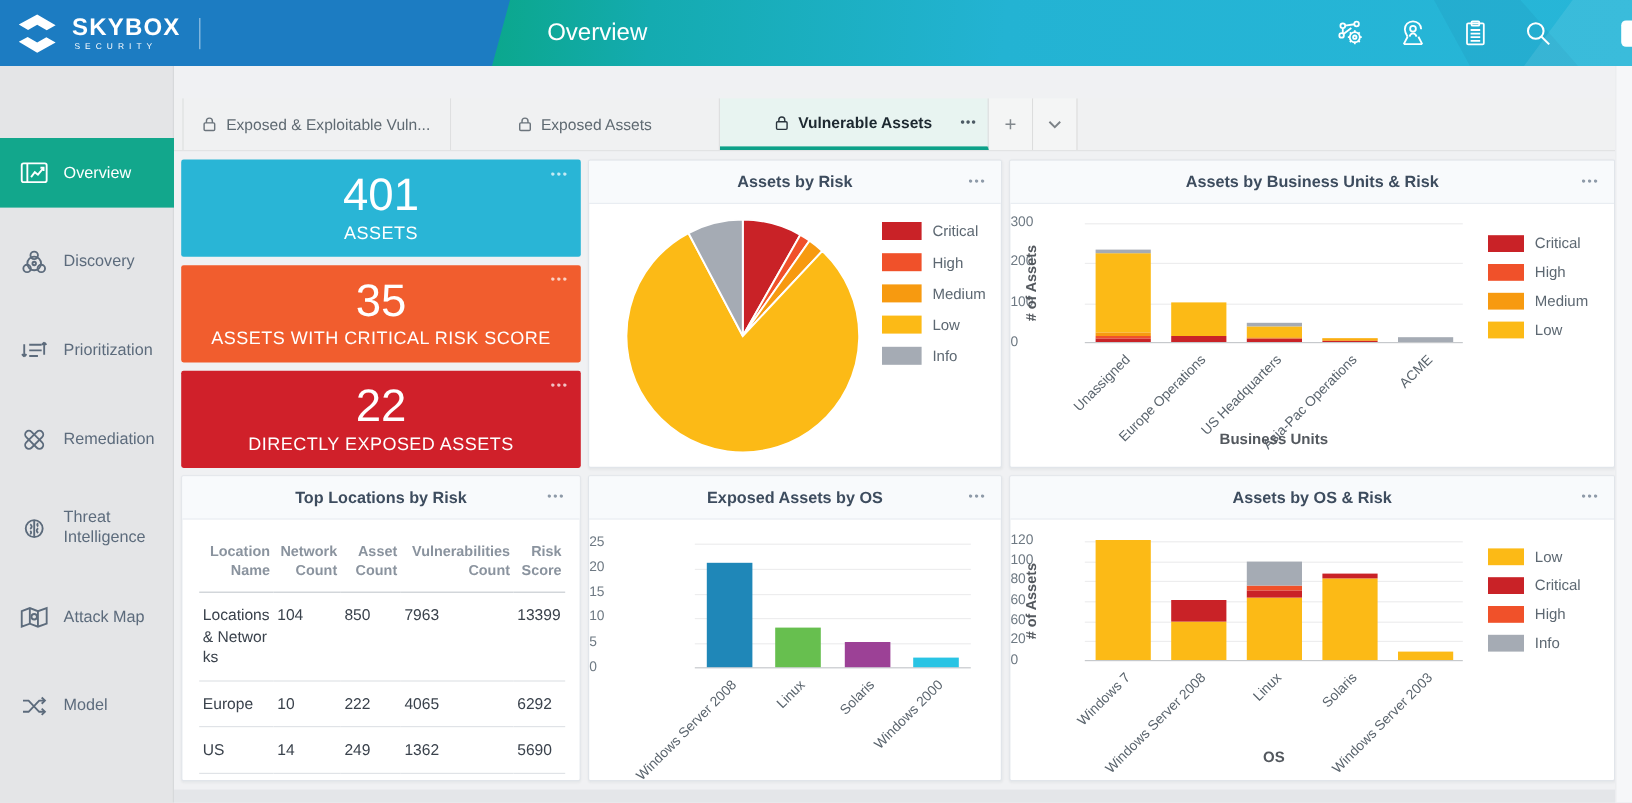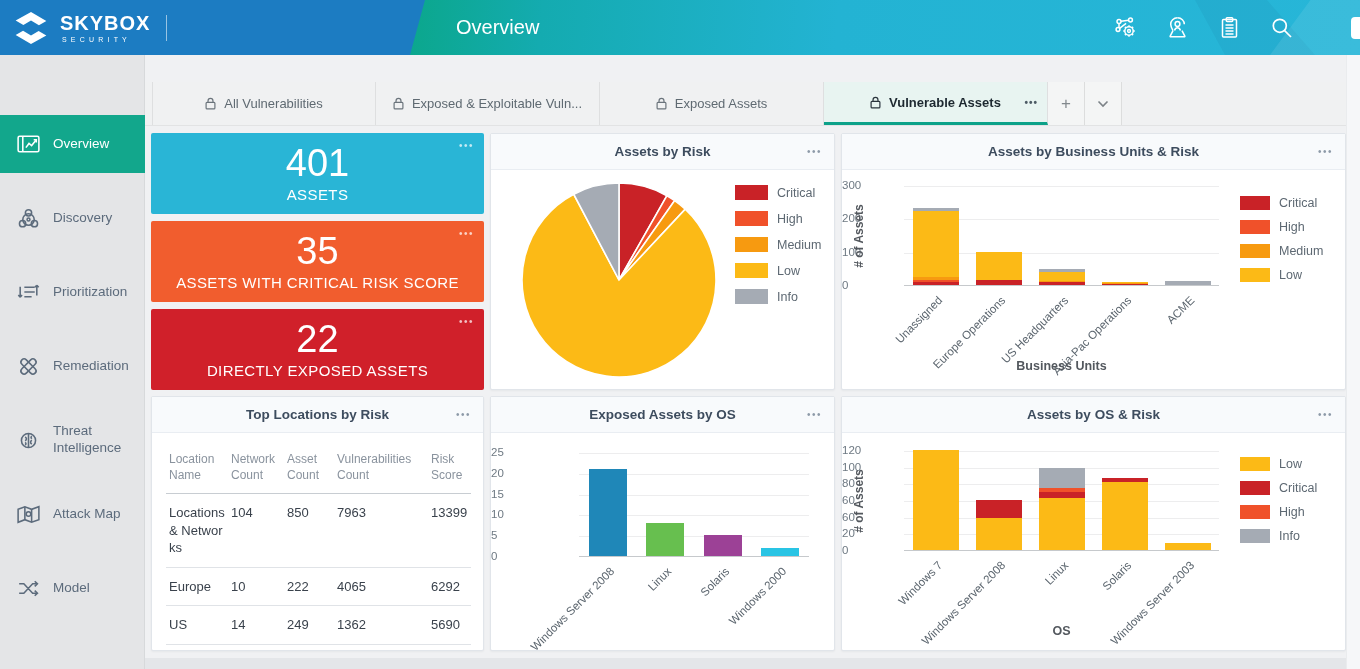--- a/index.html
+++ b/index.html
@@ -71,21 +71,21 @@
   .sw{width:30px;height:14px}
   .llab{font-size:12.5px;color:#5d6872}
 
   .pie-host{position:absolute;inset:0;display:flex}
   .pie-host svg{margin:9px 0 0 27px}
   .pie-legend{margin:15px 0 0 15px;display:flex;flex-direction:column;gap:11px}
   .pie-legend .sw{width:33px;height:15px}
 
   .table-host{position:absolute;inset:0;padding:10px 14px 0}
   .loc-table{width:100%;border-collapse:collapse;table-layout:fixed}
-  .loc-table th{font-size:12px;color:#8a939e;font-weight:normal;text-align:left;padding:9px 3px 10px;vertical-align:top;line-height:1.3}
+  .loc-table th{font-size:12px;color:#8a939e;font-weight:bold;text-align:right;padding:9px 3px 10px;vertical-align:top;line-height:1.3}
   .loc-table thead tr{border-bottom:1px solid #c8cdd2}
   .loc-table td{font-size:13px;color:#3a424c;padding:10px 3px;vertical-align:top;line-height:1.35}
   .loc-table tbody tr{border-bottom:1px solid #e0e3e7}
   .loc-table td.c0{word-break:break-all}
 
   .hscroll{position:absolute;left:0;right:14px;bottom:0;height:11px;background:#e4e6e9;cursor:pointer}
   .vscroll{position:absolute;right:0;top:0;bottom:0;width:14px;background:#f6f7f9;border-left:1px solid #eaecee;cursor:pointer}
 </style>
 </head>
 <body>
@@ -199,27 +199,20 @@
         <path d="M4 8.5h4.5L17 17.5h4M4 17.5h4.5L17 8.5h4"></path>
           <path d="M19 6l2.6 2.5L19 11M19 15l2.6 2.5L19 20"></path>
       </svg>
       <span>Model</span>
     </div>
   </div>
 
   <div class="main">
 
     <div class="tabstrip">
-      <div class="tab">
-        <svg width="11" height="13" viewBox="0 0 12 14" fill="none" stroke="#6b747c" stroke-width="1.3">
-            <rect x="1.2" y="5.8" width="9.6" height="7" rx="1"></rect>
-            <path d="M3.3 5.8V4.2a2.7 2.7 0 0 1 5.4 0v1.6"></path>
-          </svg>
-        <span>All Vulnerabilities</span>
-      </div>
       <div class="tab">
         <svg width="11" height="13" viewBox="0 0 12 14" fill="none" stroke="#6b747c" stroke-width="1.3">
             <rect x="1.2" y="5.8" width="9.6" height="7" rx="1"></rect>
             <path d="M3.3 5.8V4.2a2.7 2.7 0 0 1 5.4 0v1.6"></path>
           </svg>
         <span>Exposed &amp; Exploitable Vuln...</span>
       </div>
       <div class="tab">
         <svg width="11" height="13" viewBox="0 0 12 14" fill="none" stroke="#6b747c" stroke-width="1.3">
             <rect x="1.2" y="5.8" width="9.6" height="7" rx="1"></rect>

